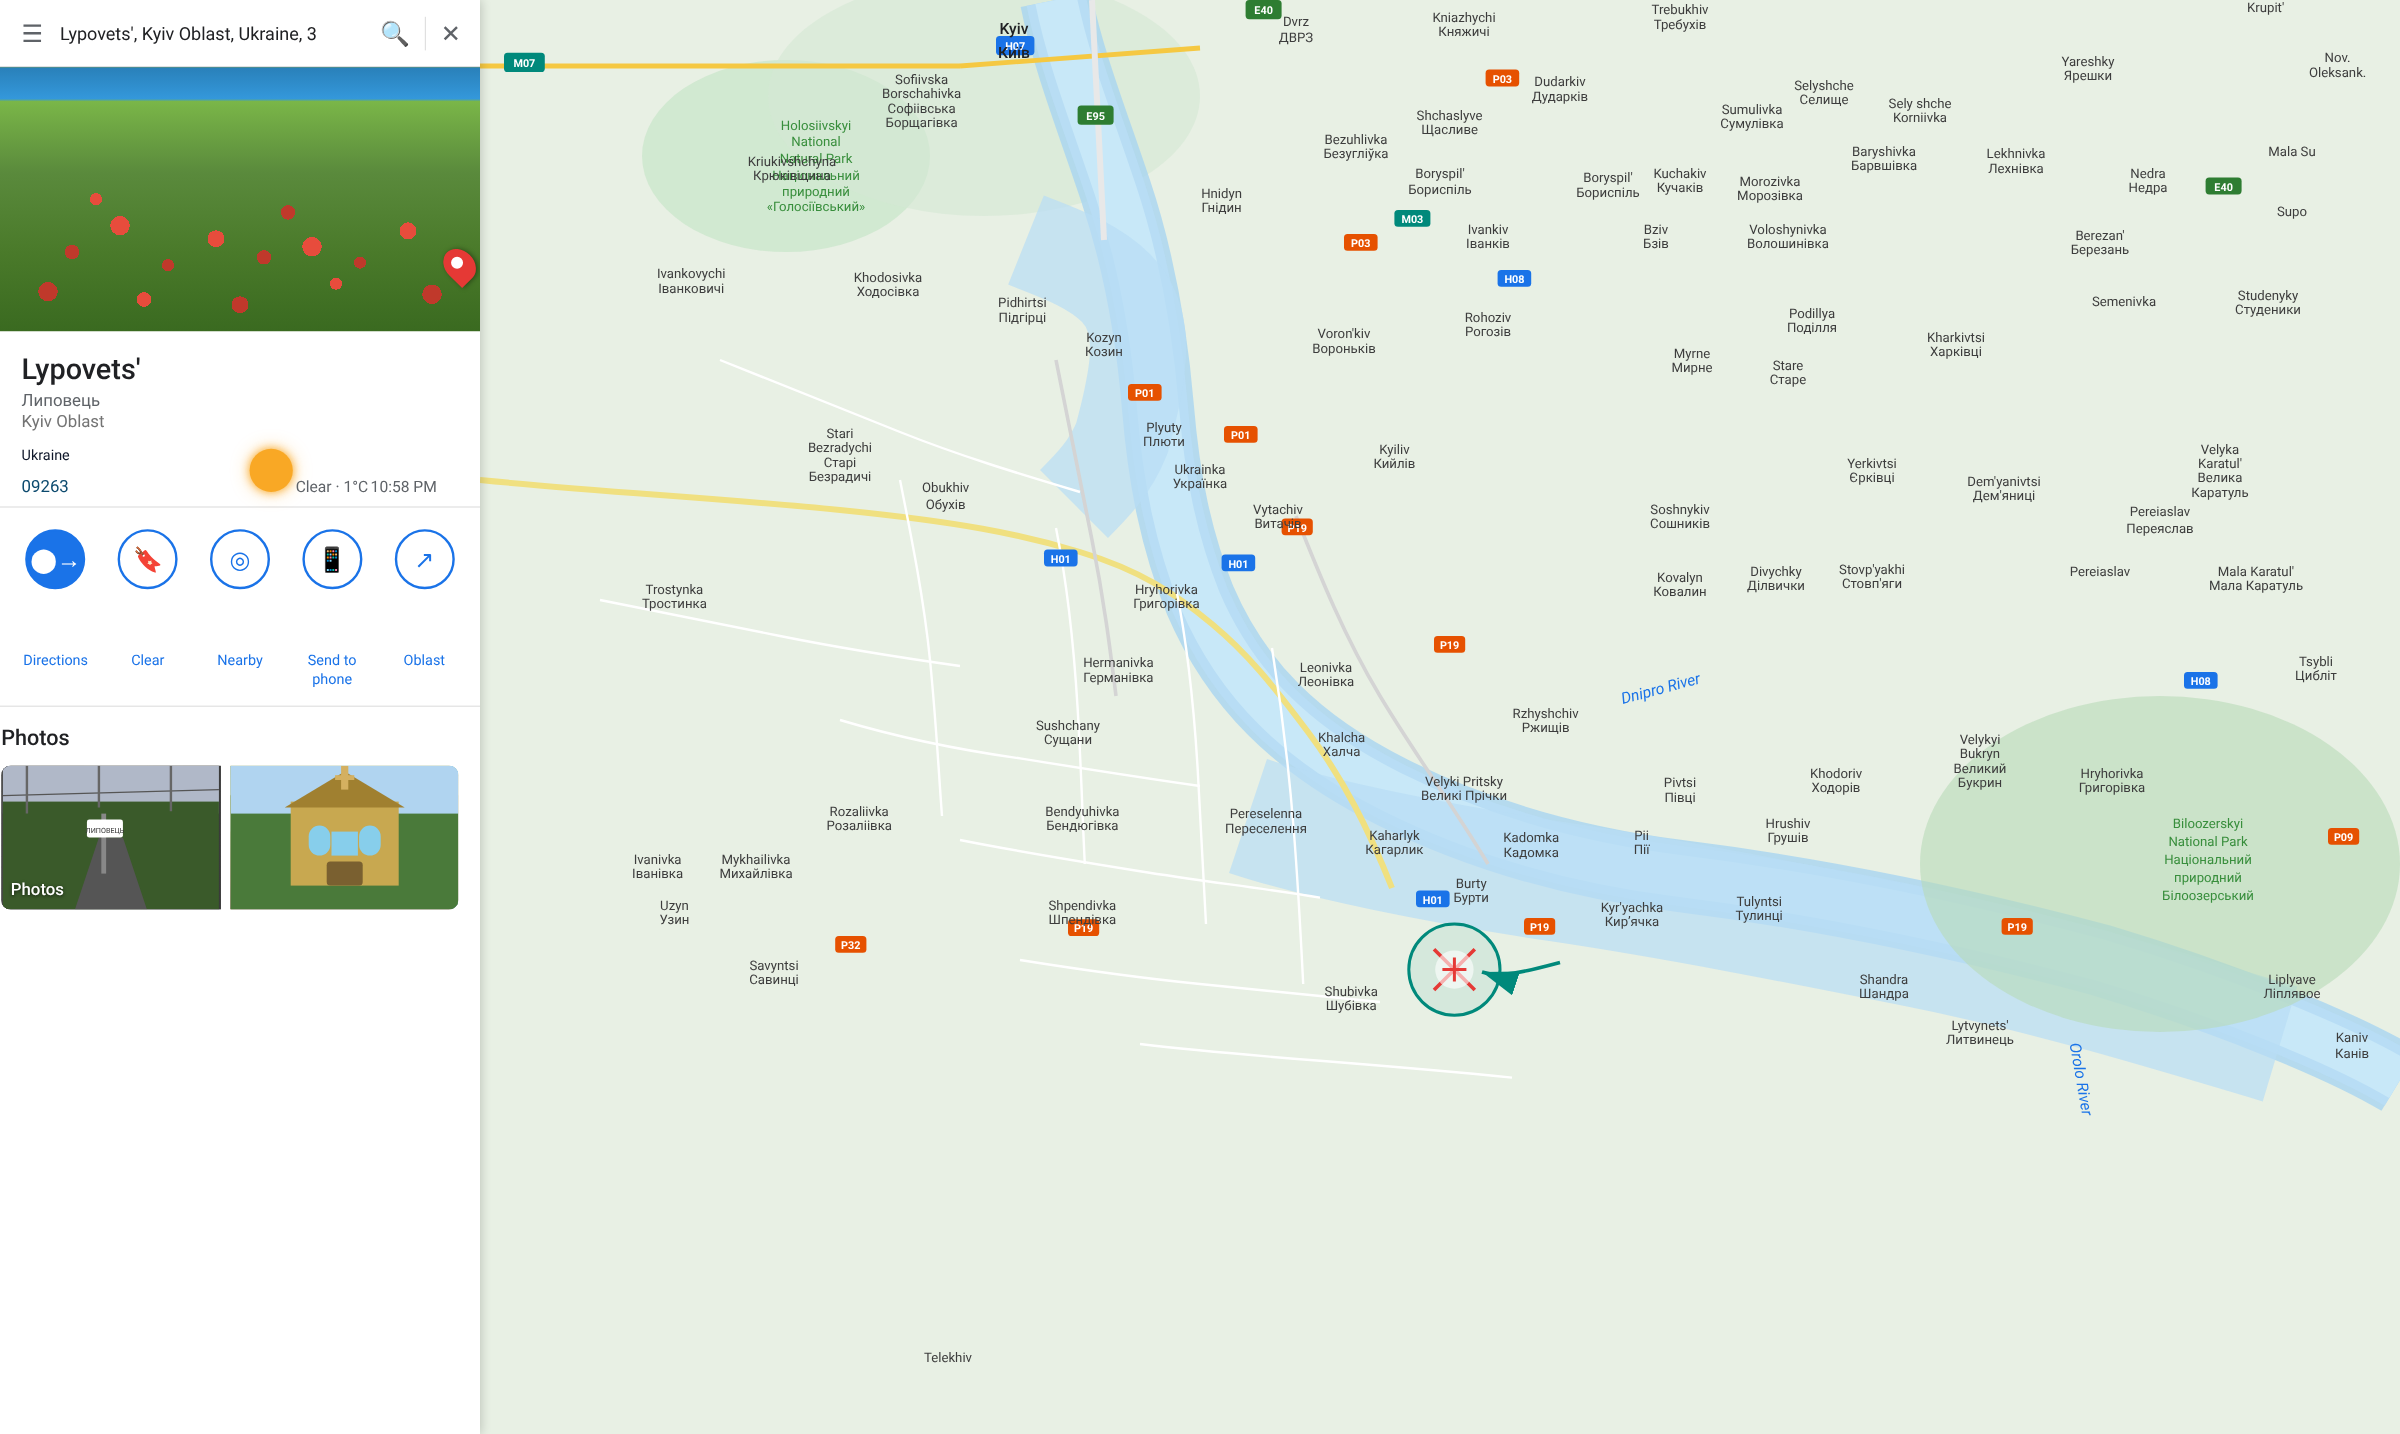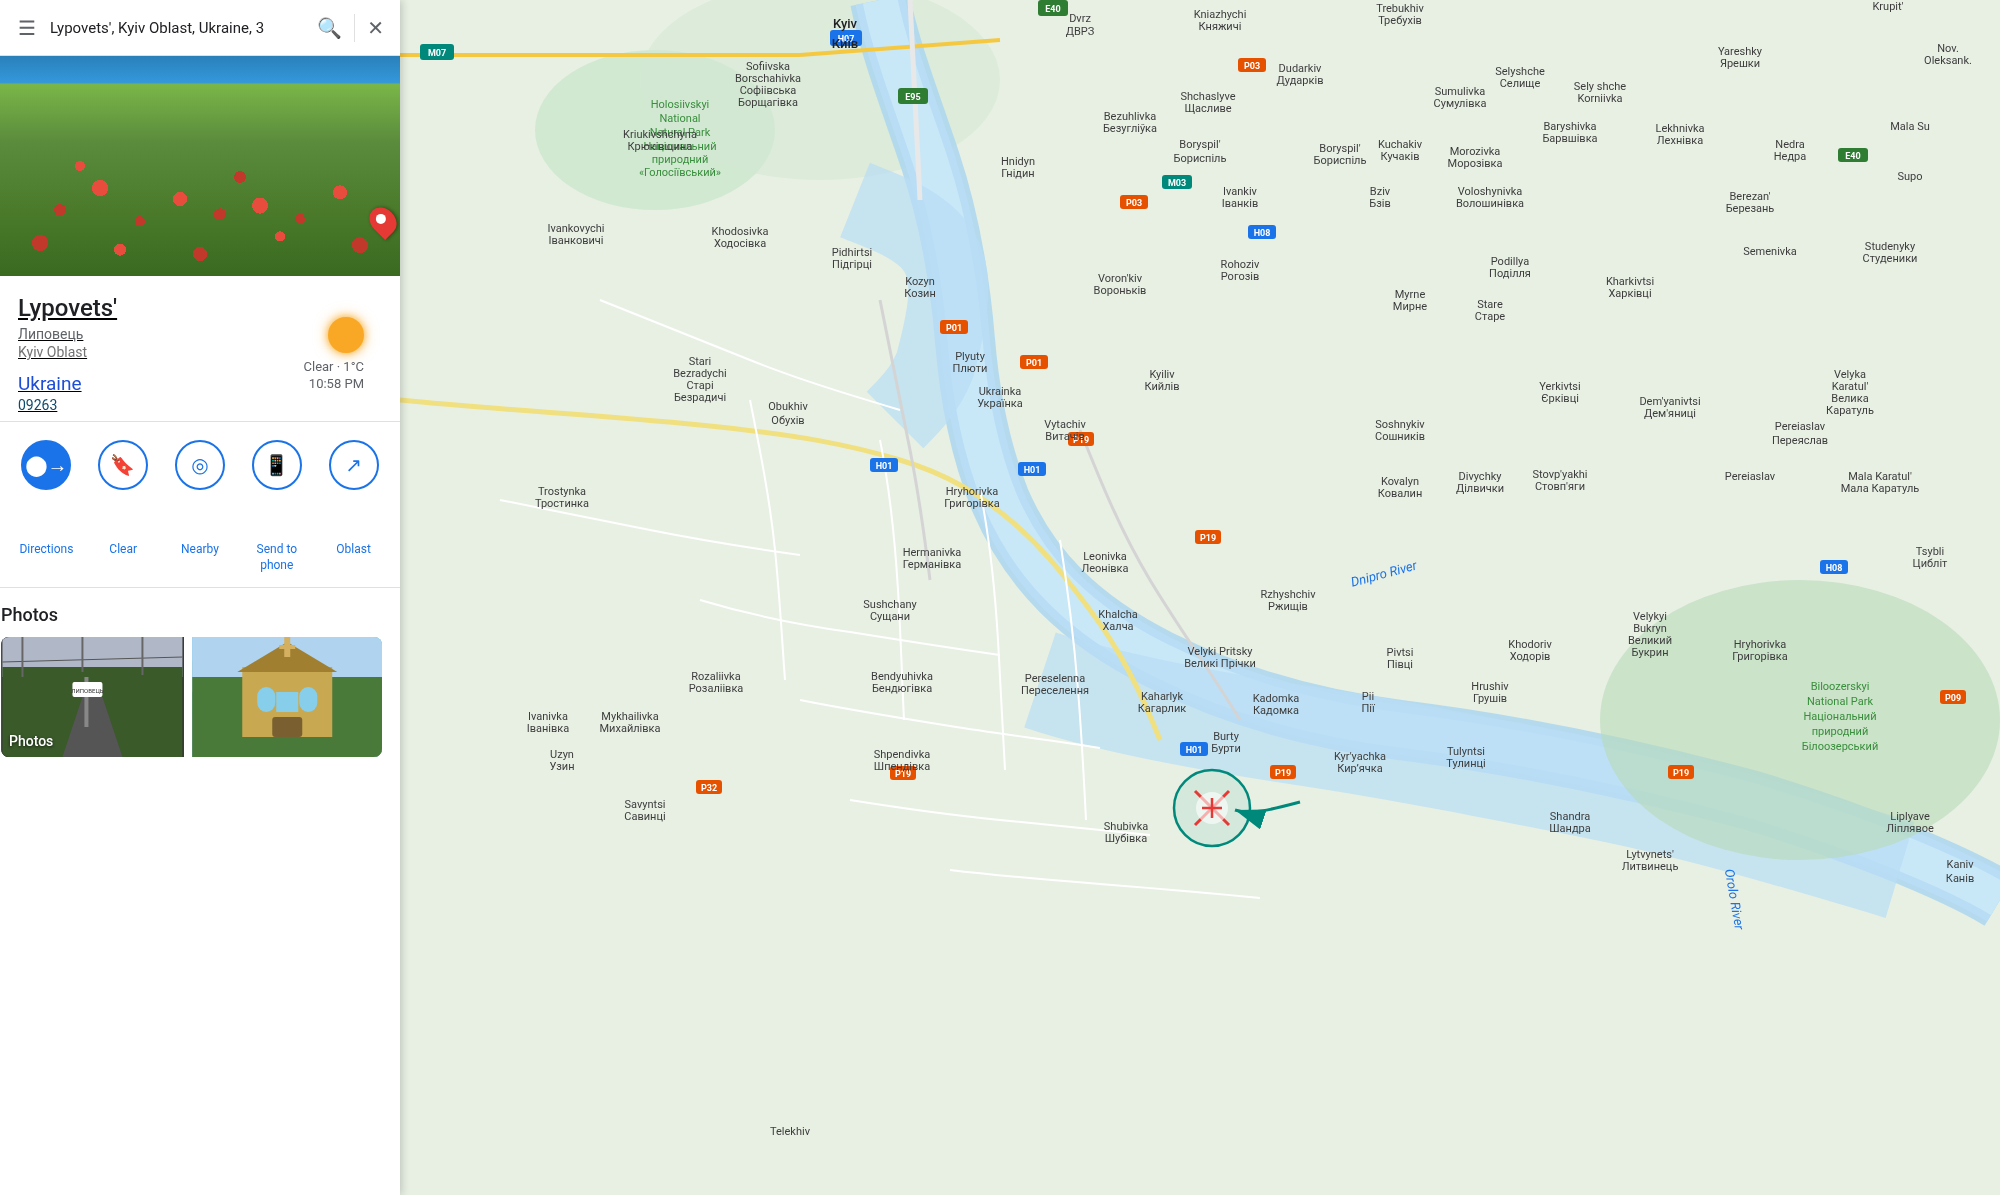--- a/index.html
+++ b/index.html
@@ -128,33 +128,33 @@
       font-size: 14px;
       color: #5f6368;
       margin-bottom: 2px;
     }
     #place-region {
       font-size: 14px;
       color: #737373;
       margin-bottom: 12px;
     }
     #place-country {
-      font-size: 19px;
-      color: #1d4ed8;
-      margin-bottom: 2px;
+      font-size: 12px;
+      color: #0f172a;
+      margin-bottom: 12px;
     }
     #place-zip {
       font-size: 14px;
       color: #0c4a6e;
     }
     #weather-widget {
       position: absolute;
       right: 18px;
       display: flex;
-      flex-direction: column;
+      flex-direction: row;
       align-items: flex-end;
       gap: 2px;
     }
     #weather-icon-sun {
       width: 36px;
       height: 36px;
       background: #f9a825;
       border-radius: 50%;
       box-shadow: 0 0 8px #f9a825, 0 0 16px rgba(249,168,37,0.4);
       margin-bottom: 4px;
@@ -164,23 +164,22 @@
       color: #5f6368;
       text-align: right;
     }
     #weather-time {
       font-size: 13px;
       color: #5f6368;
       text-align: right;
     }
     .info-row-with-weather {
       display: flex;
-      align-items: center;
+      align-items: flex-end;
       position: relative;
-      text-decoration: underline;
     }
     .info-text-col {
       flex: 1;
     }
 
     
     #action-buttons {
       display: flex;
       align-items: flex-start;
       justify-content: space-around;

